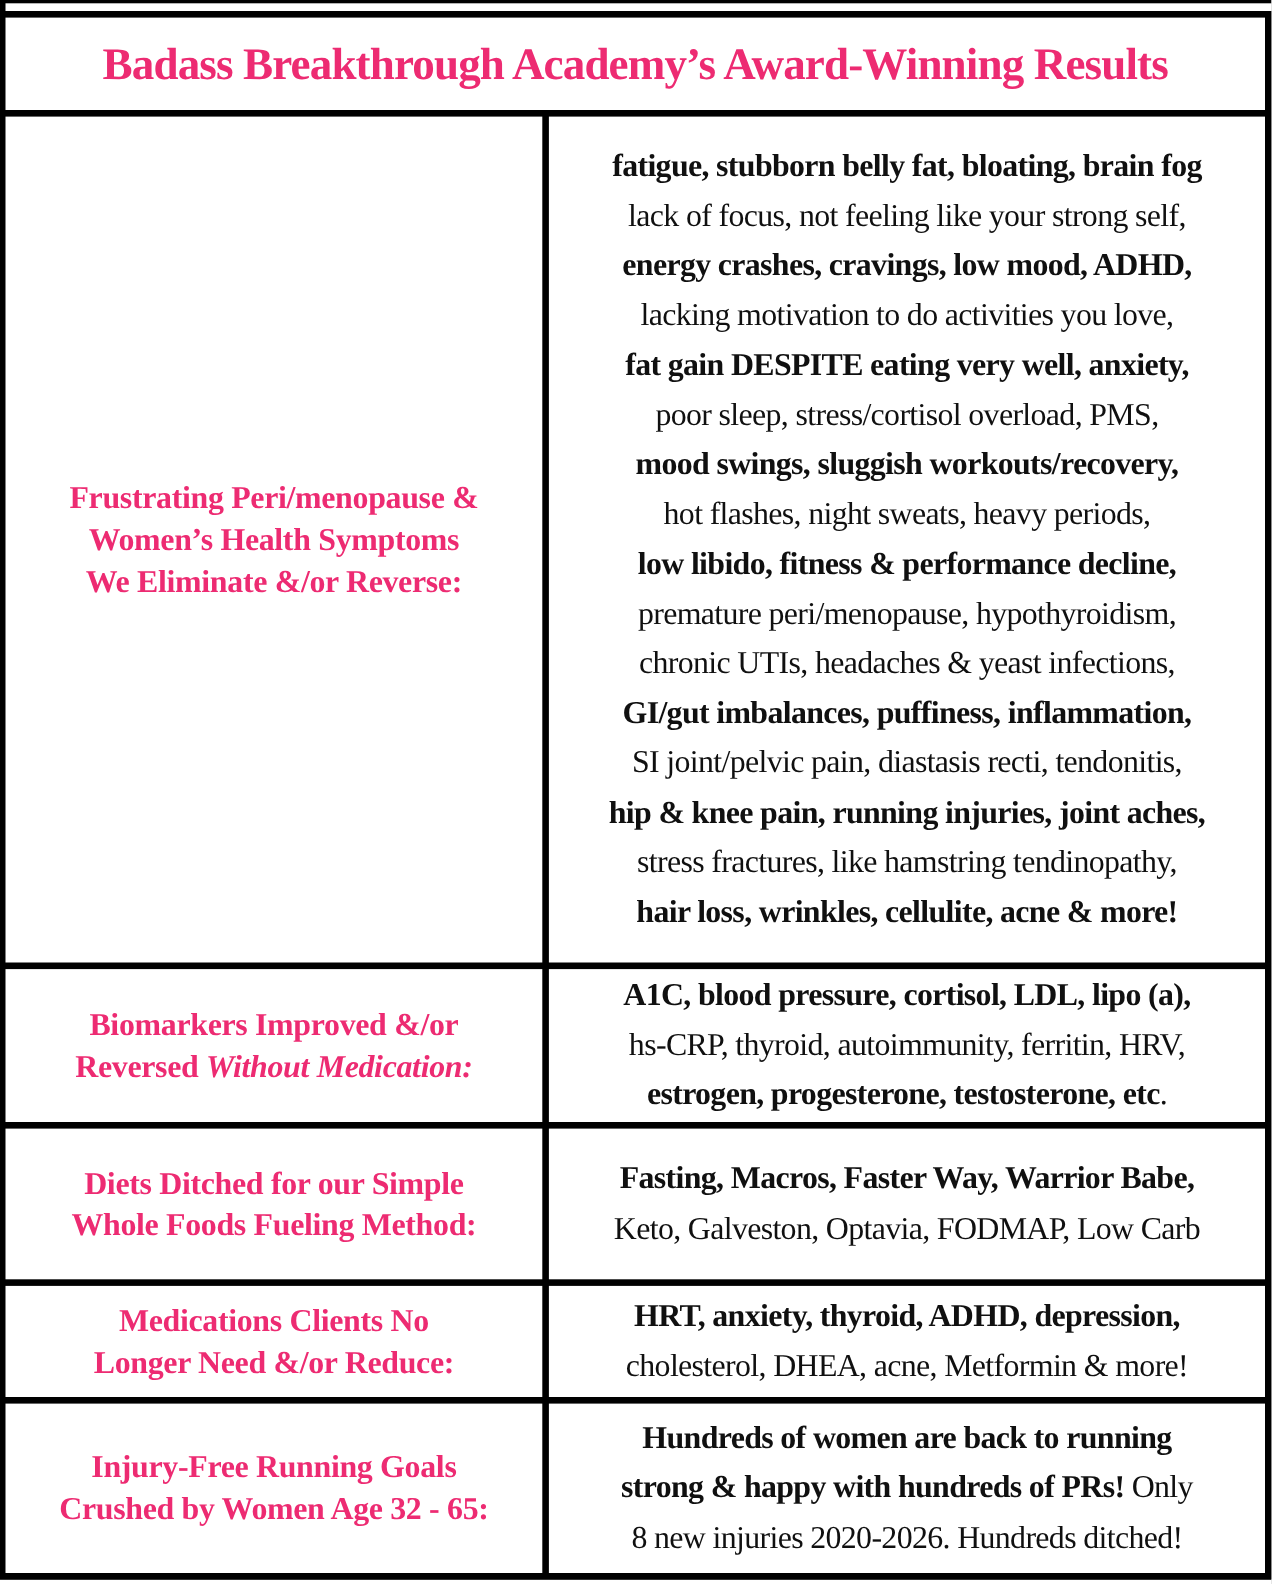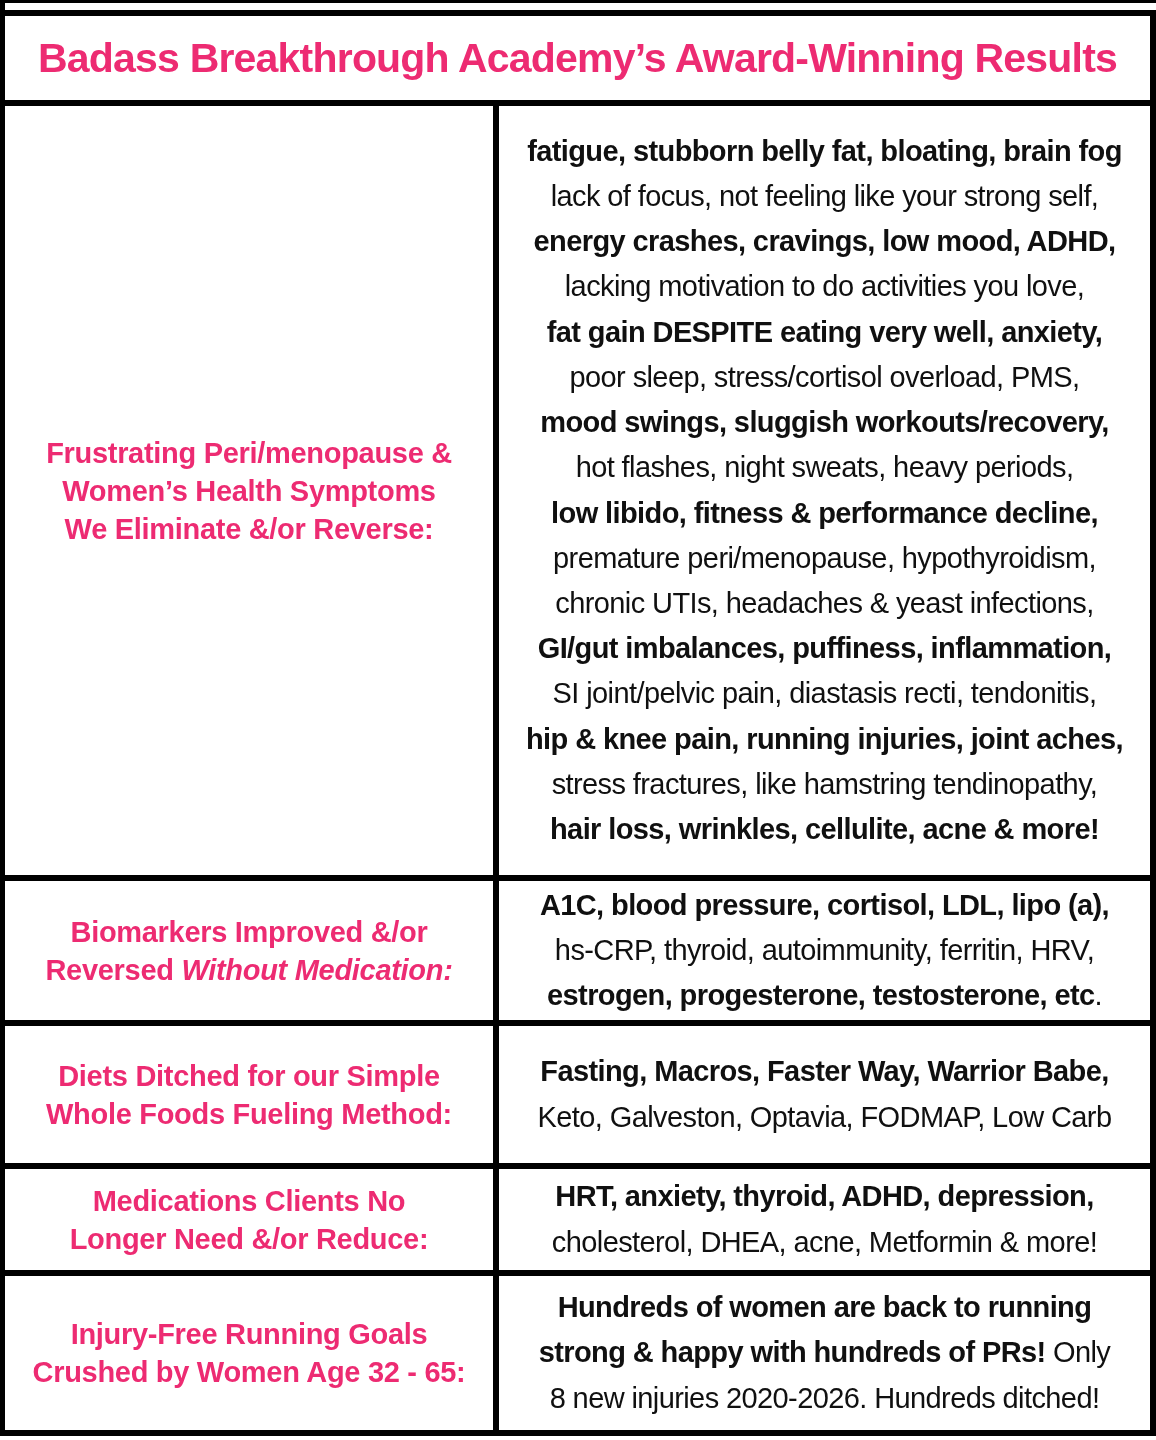--- a/index.html
+++ b/index.html
@@ -1,21 +1,21 @@
 <!DOCTYPE html>
 <html style="--pink: #ED2B72;"><head>
 <meta charset="utf-8">
 <style>
   html, body { margin: 0; padding: 0; background: #ffffff; }
   .page {
     position: relative;
     width: 1156px;
     height: 1440px;
     background: #ffffff;
-    font-family: Liberation Sans, sans-serif;
+    font-family: Liberation Serif, serif;
     overflow: hidden;
   }
   .top-line {
     position: absolute; top: 0; left: 0;
     width: 1156px; height: 3px; background: #000;
   }
   .left-notch {
     position: absolute; top: 0; left: 0;
     width: 5px; height: 16px; background: #000;
   }

